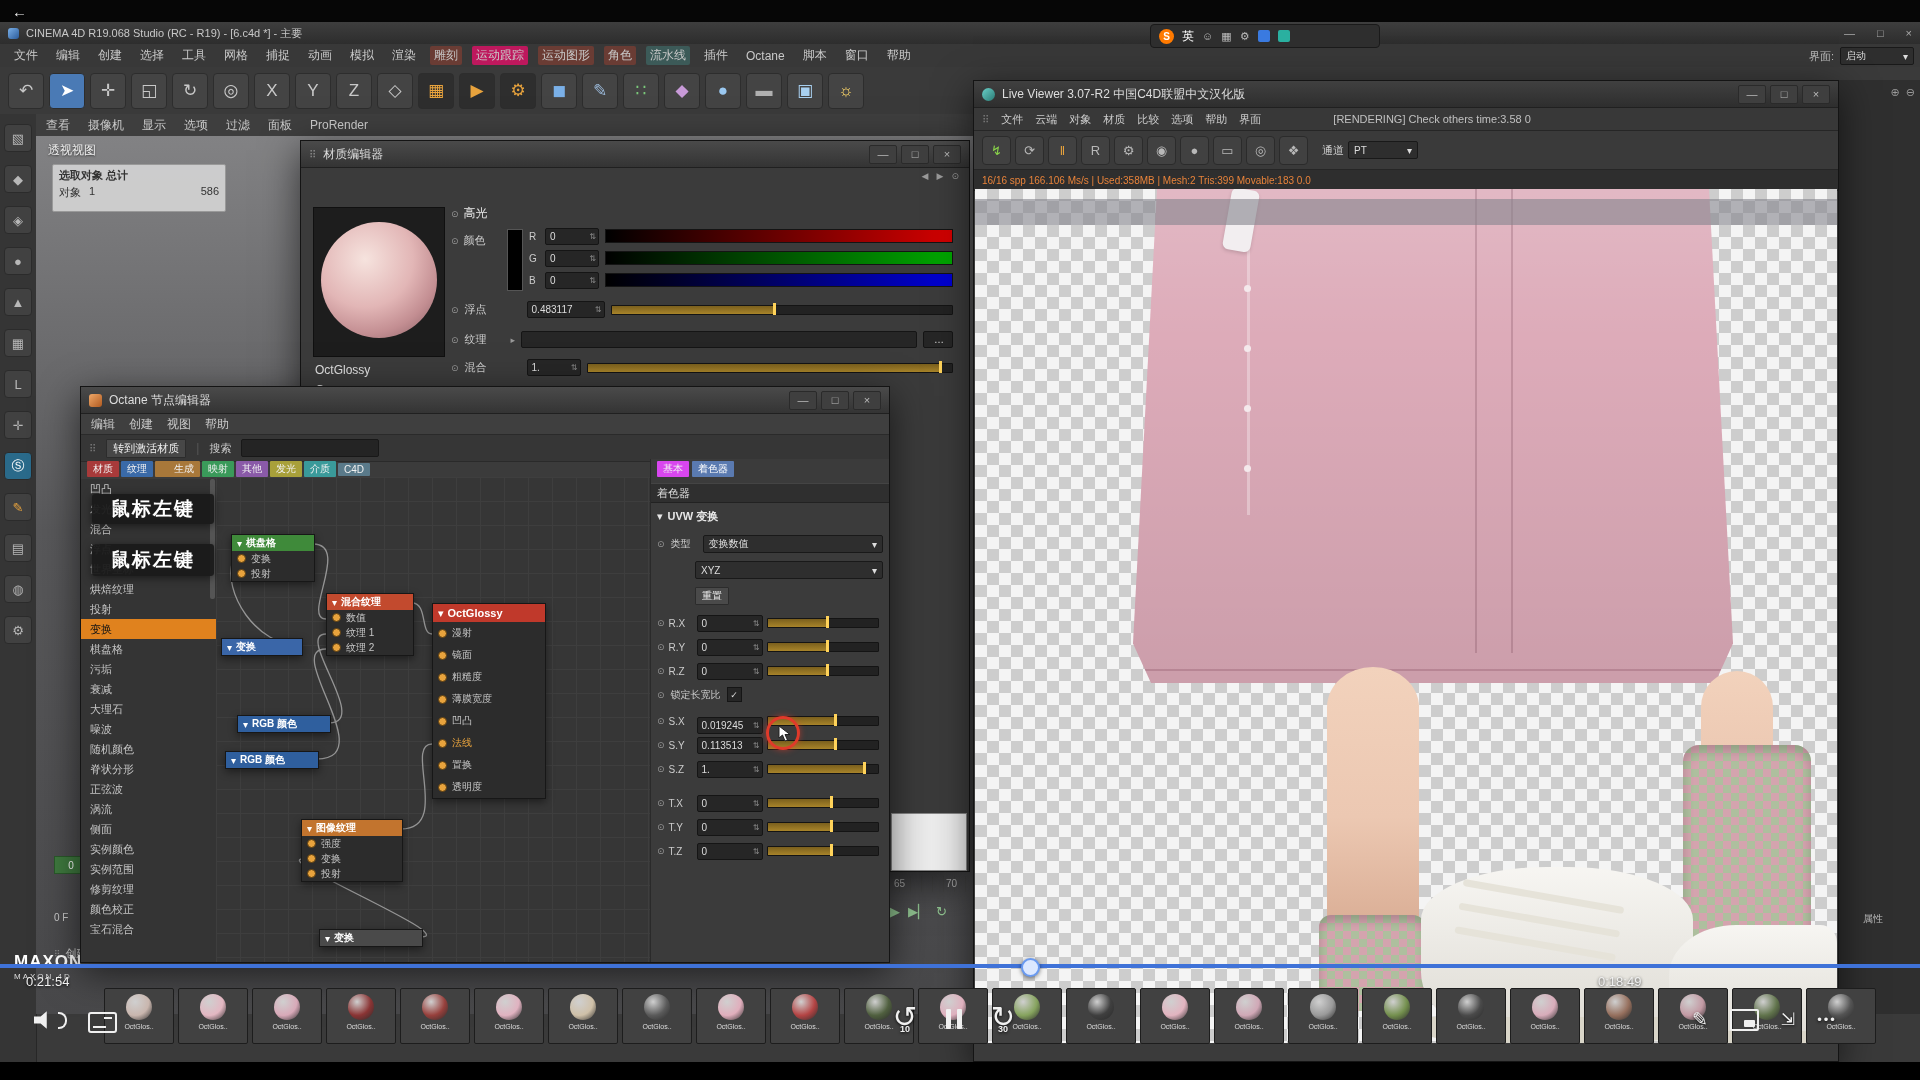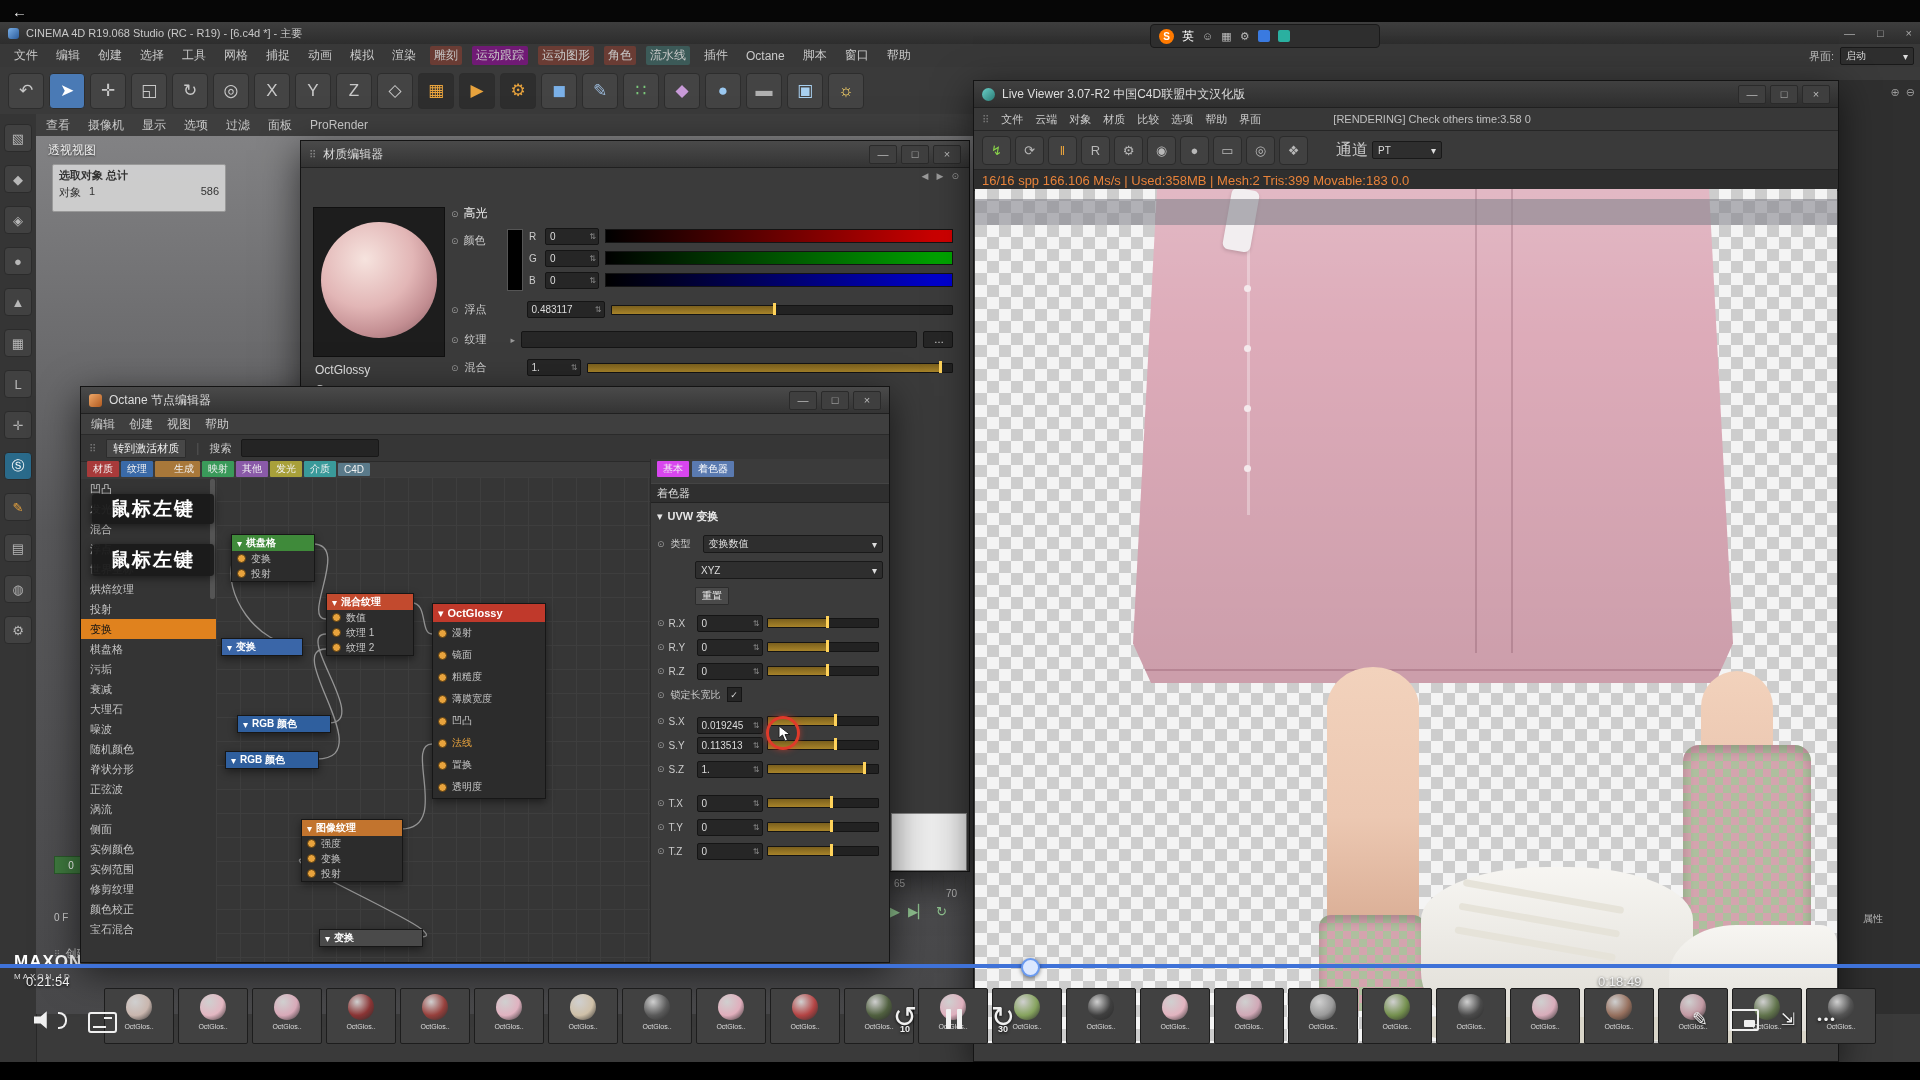--- a/index.html
+++ b/index.html
@@ -106,21 +106,21 @@
         <span class="menuitem">编辑</span>
         <span class="menuitem">创建</span>
         <span class="menuitem">选择</span>
         <span class="menuitem">工具</span>
         <span class="menuitem">网格</span>
         <span class="menuitem">捕捉</span>
         <span class="menuitem">动画</span>
         <span class="menuitem">模拟</span>
         <span class="menuitem">渲染</span>
         <span class="menuitem" style="background: rgb(106, 60, 52);">雕刻</span>
-        <span class="menuitem" style="background: #701a75;">运动跟踪</span>
+        <span class="menuitem" style="background: #be185d;">运动跟踪</span>
         <span class="menuitem" style="background: rgb(106, 60, 52);">运动图形</span>
         <span class="menuitem" style="background: rgb(106, 60, 52);">角色</span>
         <span class="menuitem" style="background: rgb(60, 90, 88);">流水线</span>
         <span class="menuitem">插件</span>
         <span class="menuitem">Octane</span>
         <span class="menuitem">脚本</span>
         <span class="menuitem">窗口</span>
         <span class="menuitem">帮助</span>
       </div>
     <div class="abs flex" style="right:6px;top:25px;gap:6px;z-index:2;">
@@ -193,21 +193,21 @@
         <div style="padding:2px 6px;font-size:11px;display:flex;">
           <span>对象</span>
           <span style="margin-left:8px;">1</span>
           <span style="margin-left:auto;">586</span>
         </div>
       </div>
     </div>
 
     <div class="abs" style="left:888px;top:854px;width:84px;height:16px;color:#ccc;font-size:10px;background:repeating-linear-gradient(90deg,#4a4a4a 0 1px,transparent 1px 11px);">
       <span class="abs" style="left:6px;top:2px;">65</span>
-      <span class="abs" style="left:58px;top:12px;">70</span>
+      <span class="abs" style="left:58px;top:2px;">70</span>
     </div>
     <div class="abs flex" style="left:890px;top:882px;gap:8px;color:#93c793;font-size:13px;">
       <span>▶</span>
       <span>▶▏</span>
       <span>↻</span>
     </div>
     <div class="abs flex" style="left:54px;top:834px;width:32px;height:16px;background:#3f7a3f;border:1px solid #2a5a2a;justify-content:center;color:#fff;font-size:10px;">0</div>
     <div class="abs" style="left:54px;top:890px;font-size:10px;color:#ccc;">0 F</div>
     <div class="abs flex" style="left:54px;top:924px;gap:5px;font-size:11px;color:#ccc;">
       <span style="font-size:9px;color:#888;">⠿</span>
@@ -743,28 +743,28 @@
             <div class="sbox">⟳</div>
             <div class="sbox" style="color: rgb(232, 163, 61);">‖</div>
             <div class="sbox">R</div>
             <div class="sbox">⚙</div>
             <div class="sbox">◉</div>
             <div class="sbox" style="color: rgb(184, 184, 184);">●</div>
             <div class="sbox">▭</div>
             <div class="sbox">◎</div>
             <div class="sbox">❖</div>
           </span>
-        <span style="margin-left:24px;font-size:16px;">通道</span>
+        <span style="margin-left:10px;font-size:11px;">通道</span>
         <span class="ddl" style="width:58px;">
           <span>PT</span>
           <span>▾</span>
         </span>
       </div>
       <div class="flex" style="height:20px;background:#2e2e2e;border-bottom:1px solid #202020;padding:0 8px;">
-        <span style="font-size:13px;color:#e8833a;">16/16 spp  166.106 Ms/s | Used:358MB | Mesh:2 Tris:399 Movable:183 0.0</span>
+        <span style="font-size:10px;color:#e8833a;">16/16 spp  166.106 Ms/s | Used:358MB | Mesh:2 Tris:399 Movable:183 0.0</span>
       </div>
 
       <div class="abs checker" style="left: 1px; top: 108px; width: 862px; height: 854px; overflow: hidden; --ca: #cdcdcd; --cb: #f4f4f4; --skin: #ecc8b2; --skirt: #ddabb9; --sa: #d4a4ae; --sb: #aebf9e; --shoe: #edeae2; --band: #84848c;">
 
         <div class="abs" style="left:158px;top:0;width:600px;height:494px;
              clip-path:polygon(4% 0,96% 0,100% 92%,97% 100%,3% 100%,0 92%);
              background:linear-gradient(180deg, rgba(255,255,255,.16), rgba(0,0,0,0) 30%, rgba(0,0,0,.08)), var(--skirt);">
           <div class="seam" style="left:57%;"></div>
           <div class="seam" style="left:63%;"></div>
           <div class="abs" style="left:19%;top:2%;bottom:34%;width:3px;background:rgba(255,255,255,.32);"></div>

